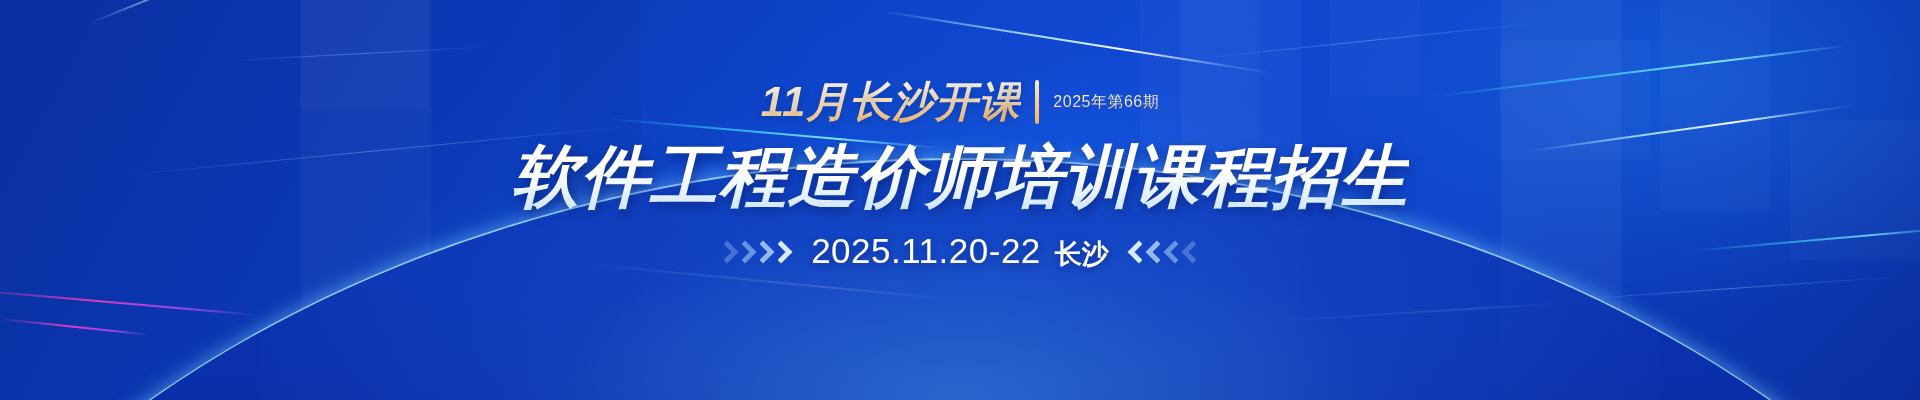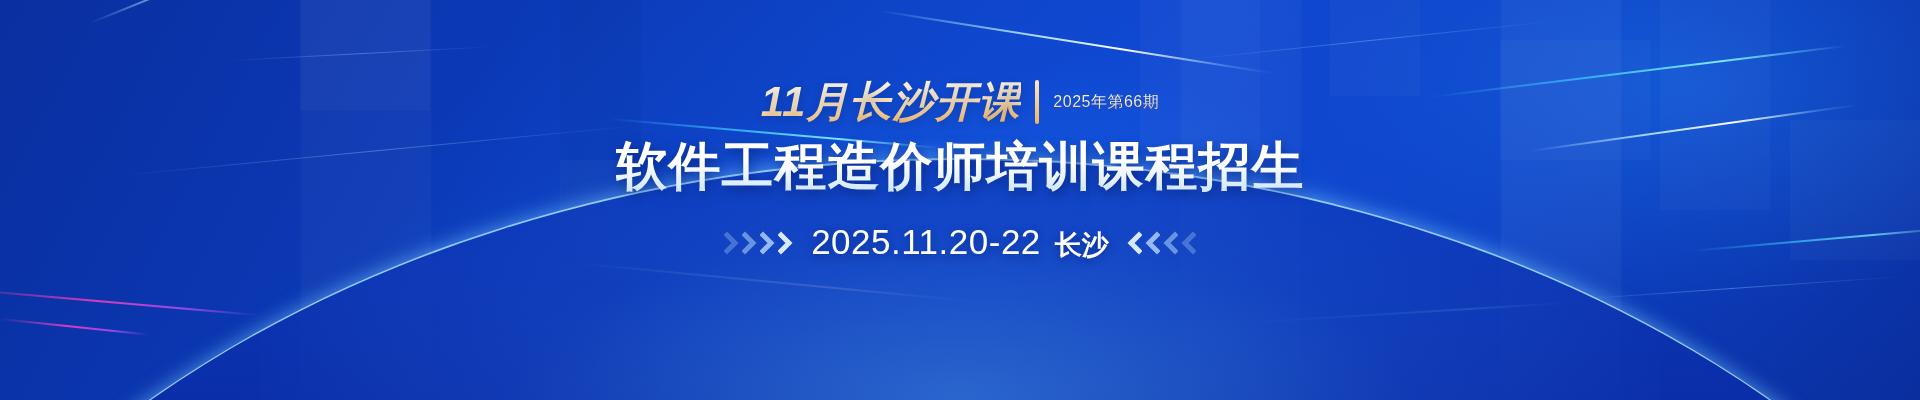--- a/index.html
+++ b/index.html
@@ -152,34 +152,35 @@
     background: linear-gradient(180deg, #fffaf0 0%, #ffe6bd 55%, #f6bb71 100%);
     -webkit-background-clip: text;
     background-clip: text;
     color: transparent;
     -webkit-text-fill-color: transparent;
     white-space: nowrap;
   }
 
   .headline {
     margin-top: 4px;
-    font-size: 52px;
+    font-size: 68px;
     font-weight: bold;
+    font-style: italic;
     letter-spacing: 1px;
     white-space: nowrap;
     background: linear-gradient(180deg, #ffffff 0%, #ffffff 42%, #e2f0ff 70%, #bcd9fb 100%);
     -webkit-background-clip: text;
     background-clip: text;
     color: transparent;
     -webkit-text-fill-color: transparent;
     filter: drop-shadow(2px 4px 6px rgba(3,20,90,0.55));
   }
 
   .date-row {
-    margin-top: 20px;
+    margin-top: 8px;
     display: flex;
     align-items: center;
     gap: 18px;
     white-space: nowrap;
   }
   .chev-group { display: flex; align-items: center; gap: 3px; }
   .chev {
     width: 15px;
     height: 24px;
     display: block;

